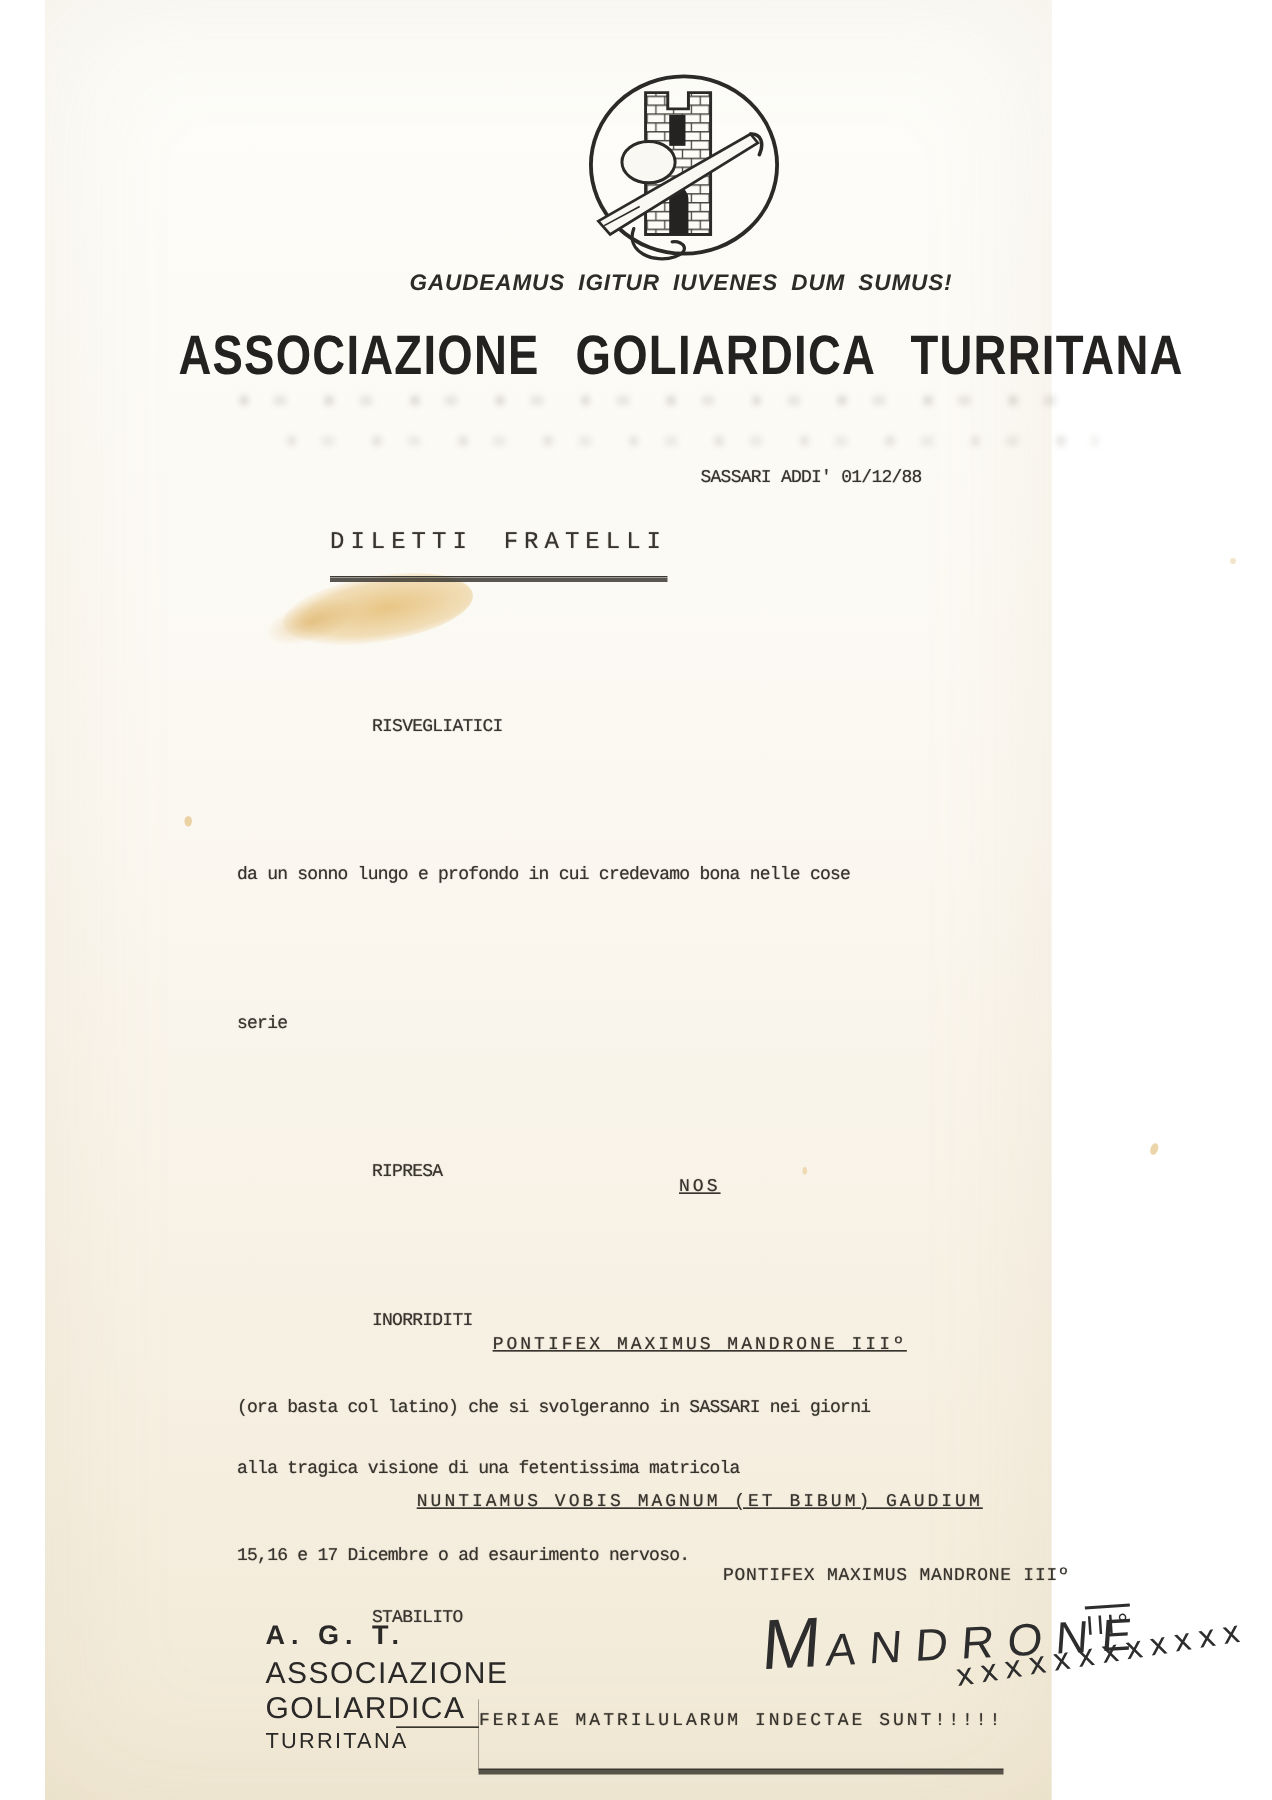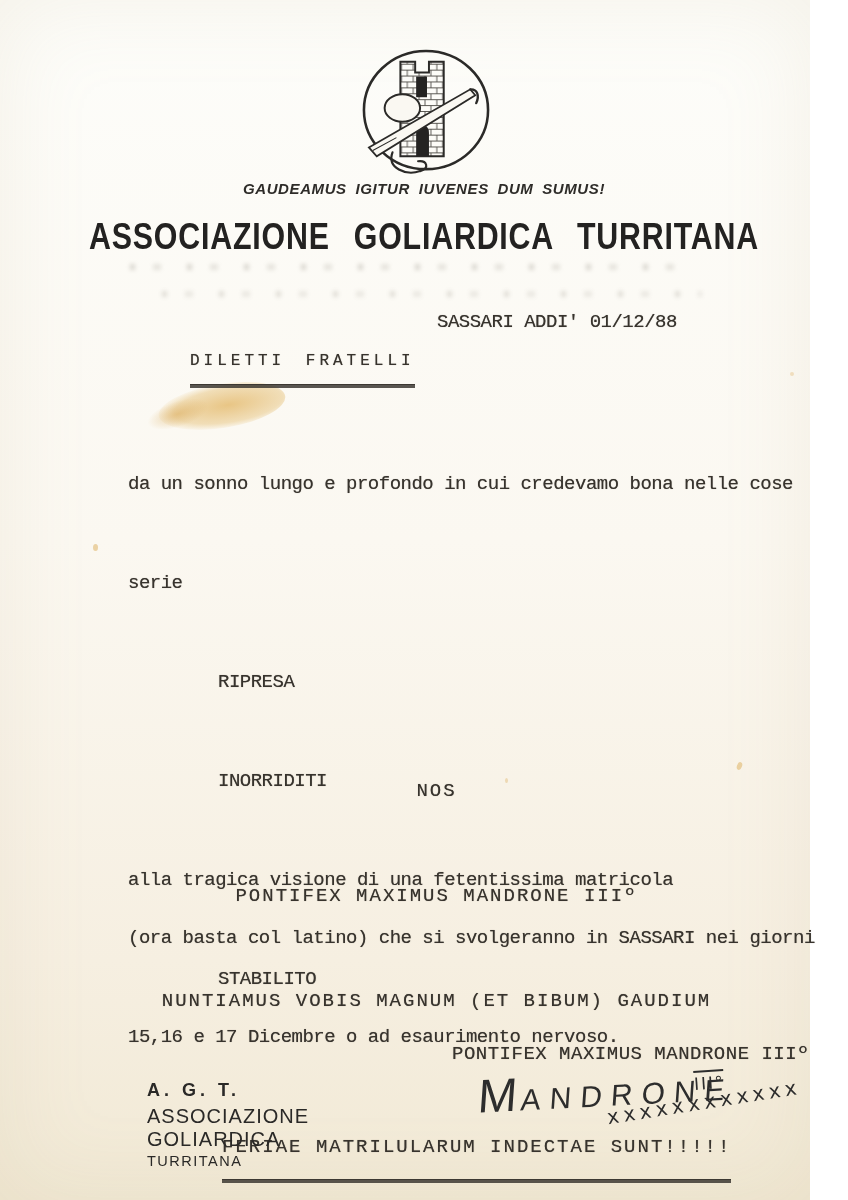--- a/index.html
+++ b/index.html
@@ -1,23 +1,24 @@
 <!DOCTYPE html>
 <html><head>
 <meta charset="utf-8">
 <style>
   html,body { margin:0; padding:0; }
   body { width:848px; height:1200px; overflow:hidden; }
 
   .paper {
-    position:relative; width:810px; height:1200px;
+    position:relative; width:671px; height:1200px;
     background: linear-gradient(180deg, #fdfdfa 0%, #fbf8f1 45%, #f6efe1 80%, #f1e9d5 100%);
     box-shadow: inset 0 0 90px rgba(190,170,130,0.14);
     font-family:"Liberation Mono", monospace;
     color:#38342f;
+    margin-left:30px;
   }
 
   
   .logo { position:absolute; left:356px; top:46px; width:140px; height:132px; }
 
   .motto {
     position:absolute; left:0; top:180px; width:848px; text-align:center;
     font-family:"Liberation Sans", sans-serif; font-style:italic; font-weight:700;
     font-size:15px; letter-spacing:0.6px; word-spacing:4px; color:#2e2c29;
     white-space:nowrap;
@@ -48,38 +49,38 @@
     left:146px; top:401px; width:64px; height:26px; transform:rotate(-18deg);
     background: radial-gradient(ellipse, rgba(219,172,92,0.55) 0%, rgba(219,172,92,0) 70%);
   }
   .speck { position:absolute; border-radius:50%; background:#dfb264; opacity:0.55; }
   .sp1 { left:93px;  top:544px; width:5px; height:7px; }
   .sp2 { left:737px; top:762px; width:5px; height:8px; transform:rotate(20deg); }
   .sp3 { left:790px; top:372px; width:4px; height:4px; opacity:0.35; }
   .sp4 { left:505px; top:778px; width:3px; height:5px; opacity:0.4; }
 
   
-  .typed { font-family:"Liberation Mono", monospace; font-size:19px; letter-spacing:-0.5px;
+  .typed { font-family:"Liberation Mono", monospace; font-size:12px; letter-spacing:-0.5px;
            color:#37332d; text-shadow:0 0 0.7px rgba(55,51,45,0.65); white-space:pre; }
 
   .dateline { position:absolute; left:437px; top:311px; }
 
   .salutation-wrap { position:absolute; left:190px; top:352px; }
   .underlined {
     border-bottom:1.5px solid #3c3832; box-shadow:0 3px 0 rgba(60,56,50,0.85);
     padding-bottom:14px; display:inline-block;
   }
   .salutation { font-size:16px; letter-spacing:4px; word-spacing:7px; }
 
   .body-block { position:absolute; left:128px; top:402px; width:648px; line-height:33px; }
   .body-block .heading { padding-left:90px; }
   .sub-a { position:relative; top:3.5px; display:inline-block; }
 
   .proc-block { position:absolute; left:128px; top:704px; width:617px; text-align:center; line-height:35px; }
-  .proc-line { letter-spacing:2px; }
+  .proc-line { letter-spacing:2px;text-decoration:underline; }
   .proc-feriae { margin-top:6px; }
 
   .closing-block { position:absolute; left:128px; top:856px; width:660px; line-height:33px; }
   .closing-block .indent { padding-left:42px; }
 
   
   .sig-typed { position:absolute; left:452px; top:1043px; letter-spacing:0.5px; }
   .sig-name {
     position:absolute; left:478px; top:1062px;
     font-family:"Liberation Sans", sans-serif; font-weight:400; color:#2d2d2d;
@@ -140,20 +141,21 @@
   <div class="smudge smudge1"></div>
   <div class="smudge smudge2"></div>
 
   <div class="dateline typed">SASSARI ADDI' 01/12/88</div>
 
   <div class="salutation-wrap">
     <span class="typed salutation underlined">DILETTI FRATELLI</span>
   </div>
 
   <div class="body-block typed">
+    <div class="heading">RISVEGLIATICI</div>
     <div>da un sonno lungo e profondo in cui credevamo bona nelle cose</div>
     <div>serie</div>
     <div class="heading">RIPRESA</div>
     <div class="heading">INORRIDITI</div>
     <div>alla tragica visione di una fetentissima matricola</div>
     <div class="heading">STABILITO</div>
     
   </div>
 
   <div class="proc-block typed">

